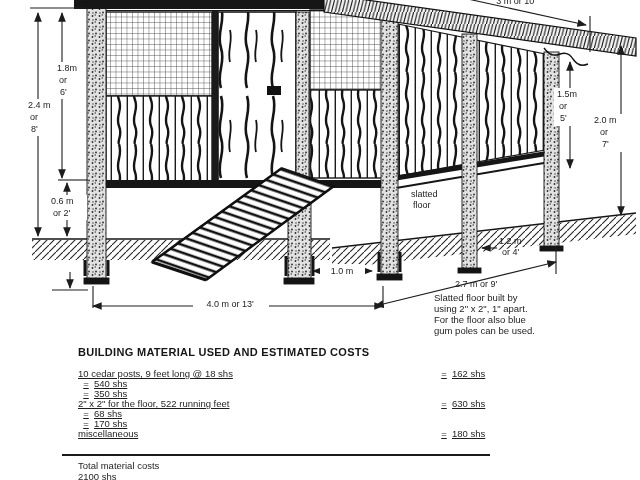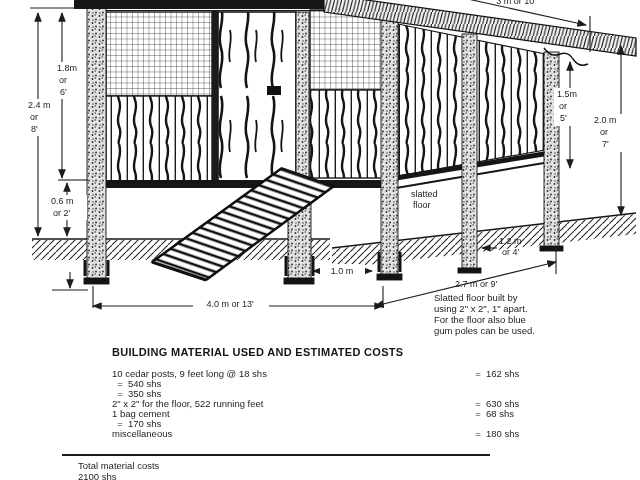--- a/index.html
+++ b/index.html
@@ -3,23 +3,23 @@
 <meta charset="utf-8">
 <style>
   html,body{margin:0;padding:0;}
   body{width:640px;height:480px;position:relative;background:#ffffff;overflow:hidden;
        font-family:"Liberation Sans",sans-serif;color:#1c1c1c;}
   #fig{position:absolute;left:0;top:0;}
   .t{font:9px "Liberation Sans",sans-serif;fill:#1c1c1c;}
   .tn{font:9.5px "Liberation Sans",sans-serif;fill:#1c1c1c;}
   .dim{stroke:#1c1c1c;stroke-width:1.1;fill:none;}
   .lbg{fill:#ffffff;}
-  #materials{position:absolute;left:0;top:346px;width:532px;height:134px;padding-left:34px;}
+  #materials{position:absolute;left:0;top:346px;width:532px;height:134px;}
   .mat-title{margin-left:78px;font-size:11px;font-weight:bold;letter-spacing:.3px;color:#161616;}
-  .mat-rows{margin-left:78px;margin-top:11px;width:430px;}
+  .mat-rows{margin-left:78px;margin-top:11px;width:430px;text-decoration:underline;}
   .mat-row{display:flex;line-height:10px;font-size:9.5px;color:#1e1e1e;}
   .mat-item{flex:1;}
   .mat-eq{width:16px;text-align:center;}
   .mat-cost{width:56px;text-align:left;}
   .mat-rule{position:absolute;left:62px;top:108px;width:428px;border-top:2px solid #1a1a1a;}
   .mat-total{position:absolute;left:78px;top:114px;width:430px;display:flex;font-size:9.5px;color:#1e1e1e;flex-direction:column;}
 </style>
 </head>
 <body>
 
@@ -209,21 +209,20 @@
     <div class="mat-row">
       <span class="mat-eq">=</span>
       <span class="mat-cost">350 shs</span>
     </div>
     <div class="mat-row">
       <span class="mat-item">2" x 2" for the floor, 522 running feet</span>
       <span class="mat-eq">=</span>
       <span class="mat-cost">630 shs</span>
     </div>
     <div class="mat-row">
-      <span class="mat-item">1 bag cement</span>
       <span class="mat-eq">=</span>
       <span class="mat-cost">68 shs</span>
     </div>
     <div class="mat-row">
       <span class="mat-eq">=</span>
       <span class="mat-cost">170 shs</span>
     </div>
     <div class="mat-row">
       <span class="mat-item">miscellaneous</span>
       <span class="mat-eq">=</span>

